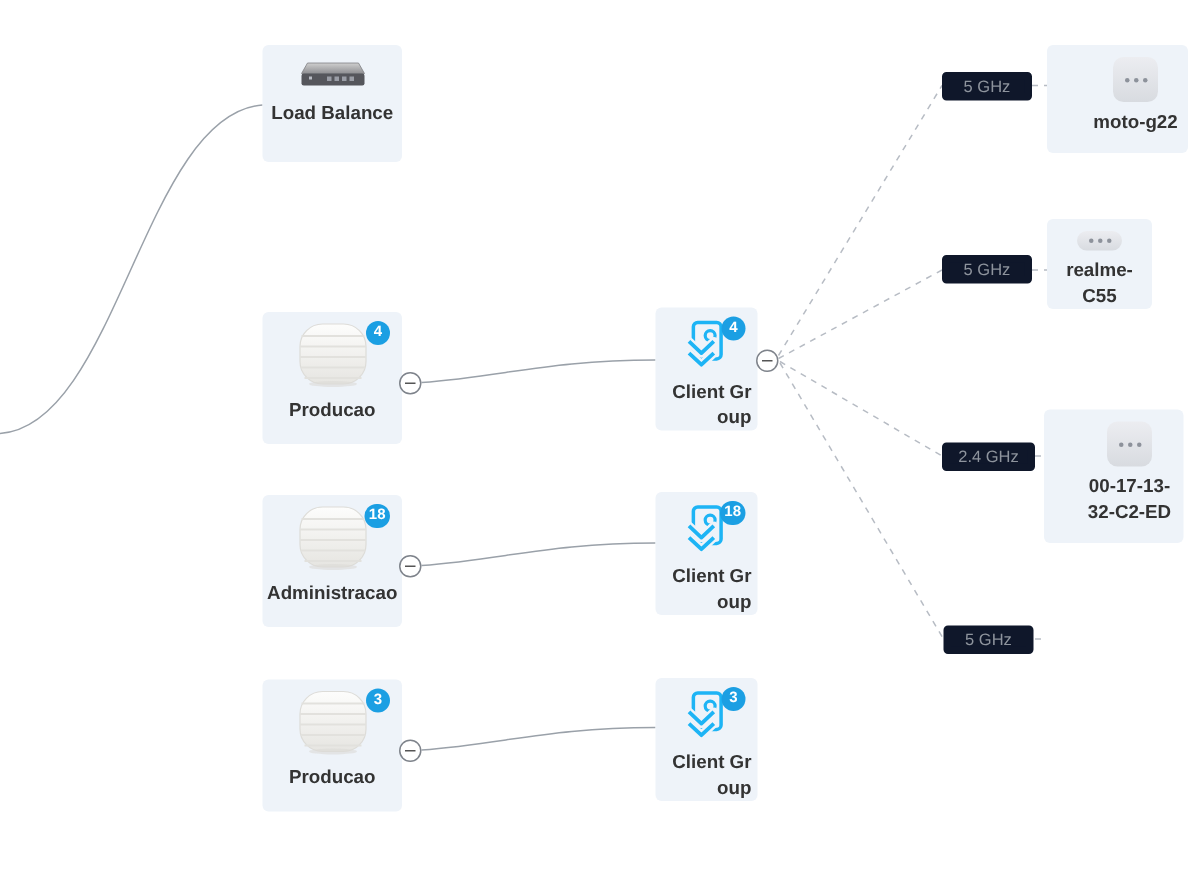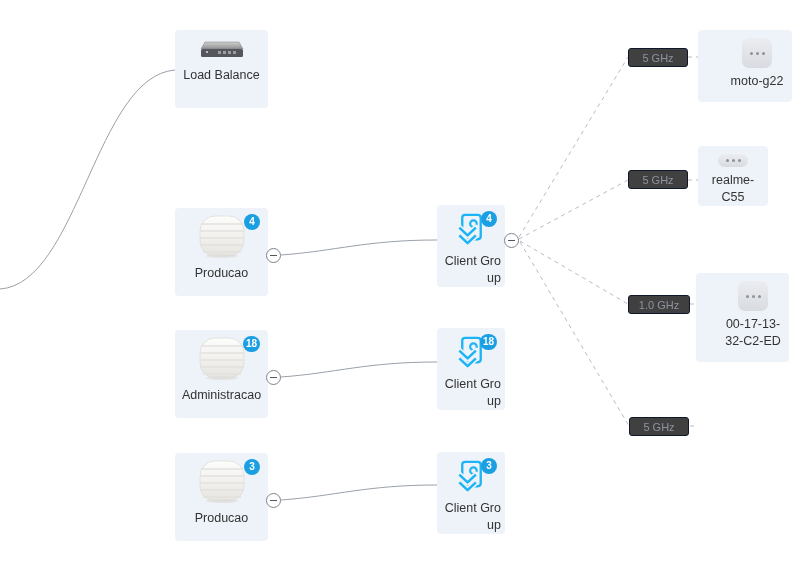--- a/index.html
+++ b/index.html
@@ -9,42 +9,42 @@
   }
   #links{position:absolute;left:0;top:0;z-index:0;}
   .solid-link{fill:none;stroke:#9aa1a9;stroke-width:1;}
   .dashed-link{fill:none;stroke:#b7bcc4;stroke-width:1;stroke-dasharray:4 4;}
 
   .node-card{
     position:absolute;background:#eef3f9;border-radius:4px;z-index:1;
     display:flex;flex-direction:column;align-items:center;cursor:pointer;
   }
   .node-label{
-    font-size:12.5px;line-height:17px;text-align:center;color:#333;margin-top:5px;
+    font-size:12.5px;line-height:17px;text-align:center;color:#333;margin-top:5px;font-weight:bold;
   }
   .cg-label{width:60px;word-break:break-all;text-align:right;}
   .client-label{width:64px;overflow-wrap:break-word;}
 
   .badge{
     position:absolute;top:6px;right:8px;min-width:10px;height:16px;padding:0 3px;
     background:#1b9fe3;border-radius:9px;color:#fff;font-size:10px;font-weight:bold;
     line-height:16px;text-align:center;z-index:3;
   }
 
   .collapse-btn{
     position:absolute;width:15px;height:15px;border-radius:50%;
     background:#fff;border:1px solid #7e838b;box-sizing:border-box;z-index:2;cursor:pointer;
   }
   .collapse-btn::after{
     content:"";position:absolute;left:3px;right:3px;top:50%;margin-top:-0.5px;
     height:1px;background:#555;
   }
 
   .band-chip{
-    position:absolute;background:#404040;border:1px solid #0f172a;border-radius:3px;
+    position:absolute;background:#0f172a;border:5px solid #0f172a;border-radius:3px;
     font-size:11px;color:#8e949d;display:flex;align-items:center;justify-content:center;
     z-index:2;box-sizing:border-box;
   }
 
   .device-img{margin-top:8px;}
   .client-icon{
     width:30px;height:30px;margin-top:8px;border-radius:7px;
     background:linear-gradient(#ecees f2,#d8dbe0);
     background:linear-gradient(#ecedf1,#d8dbe0);
     display:flex;align-items:center;justify-content:center;gap:3px;
@@ -188,21 +188,21 @@
       <span class="dot"></span>
         <span class="dot"></span>
         <span class="dot"></span>
     </div>
     <div class="node-label client-label">00-17-13-32-C2-ED</div>
   </div>
 
 
   <div class="band-chip" style="left:628px;top:48px;width:60px;height:19px;">5 GHz</div>
   <div class="band-chip" style="left:628px;top:170px;width:60px;height:19px;">5 GHz</div>
-  <div class="band-chip" style="left:628px;top:295px;width:62px;height:19px;">1.0 GHz</div>
+  <div class="band-chip" style="left:628px;top:295px;width:62px;height:19px;">2.4 GHz</div>
   <div class="band-chip" style="left:629px;top:417px;width:60px;height:19px;">5 GHz</div>
 
   <div class="collapse-btn" style="left:266px;top:248px;"></div>
   <div class="collapse-btn" style="left:266px;top:370px;"></div>
   <div class="collapse-btn" style="left:266px;top:493px;"></div>
   <div class="collapse-btn" style="left:504px;top:233px;"></div>
 
 </div>
 
 </body></html>

